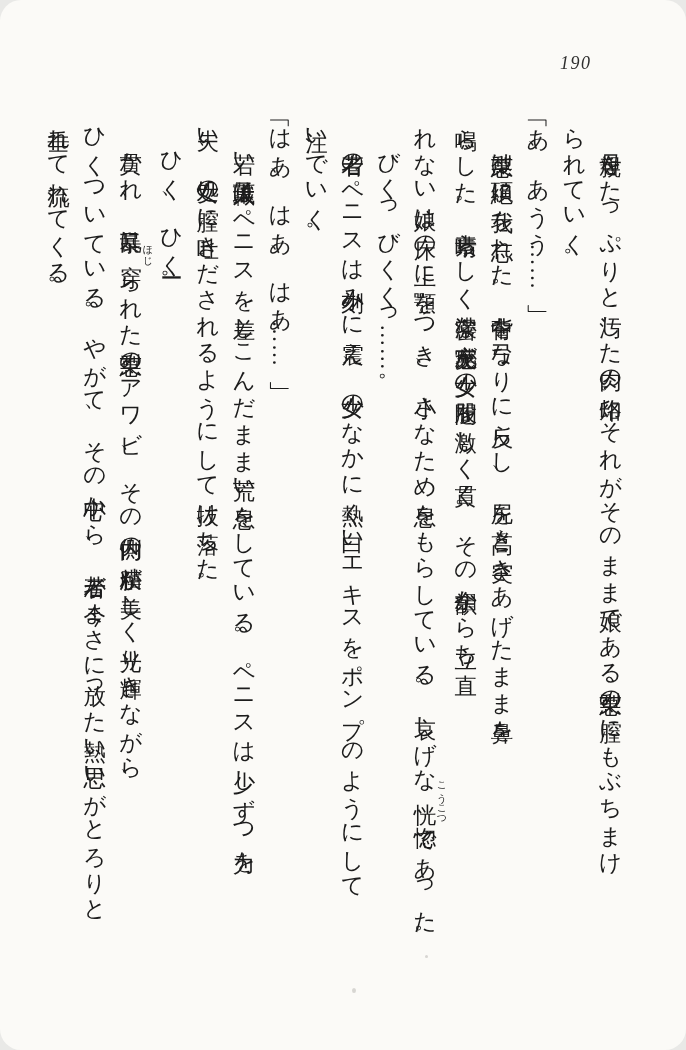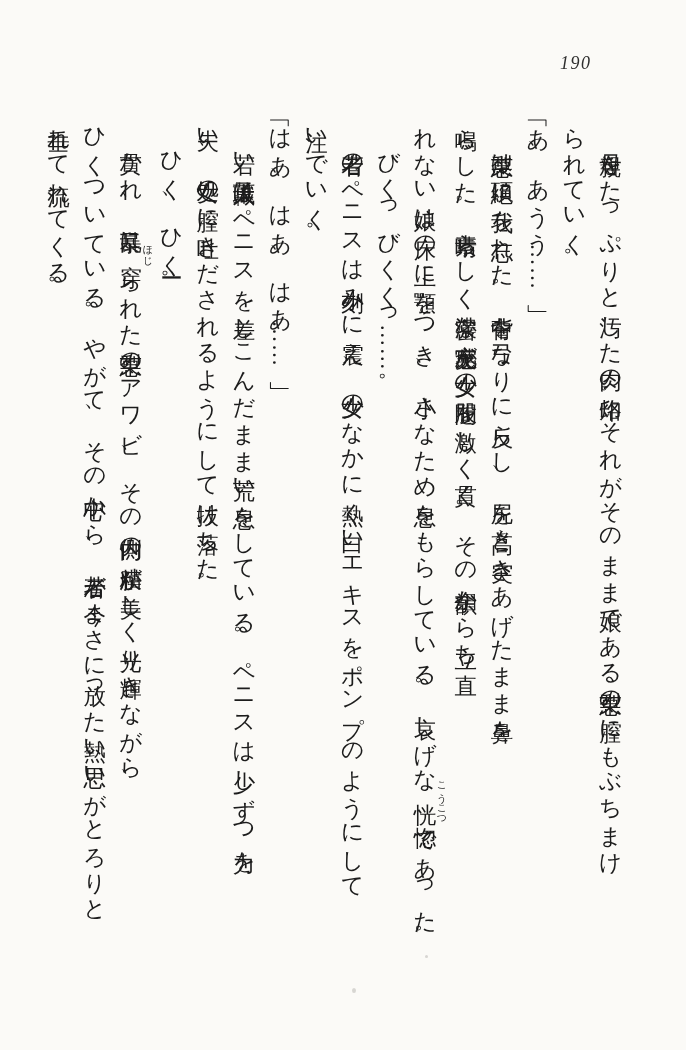--- a/index.html
+++ b/index.html
@@ -9,20 +9,21 @@
   }
   .page {
     position: relative;
     width: 686px;
     height: 1050px;
     margin: 0 auto;
     background: #fbfaf7;
     overflow: hidden;
     font-family: "Liberation Serif", "DejaVu Serif", serif;
     color: #1f1f1f;
+    border-radius: 21px;
   }
   .page-number {
     position: absolute;
     top: 53px;
     left: 560px;
     font-size: 18px;
     font-style: italic;
     letter-spacing: 1.5px;
     color: #2e2e2e;
   }

